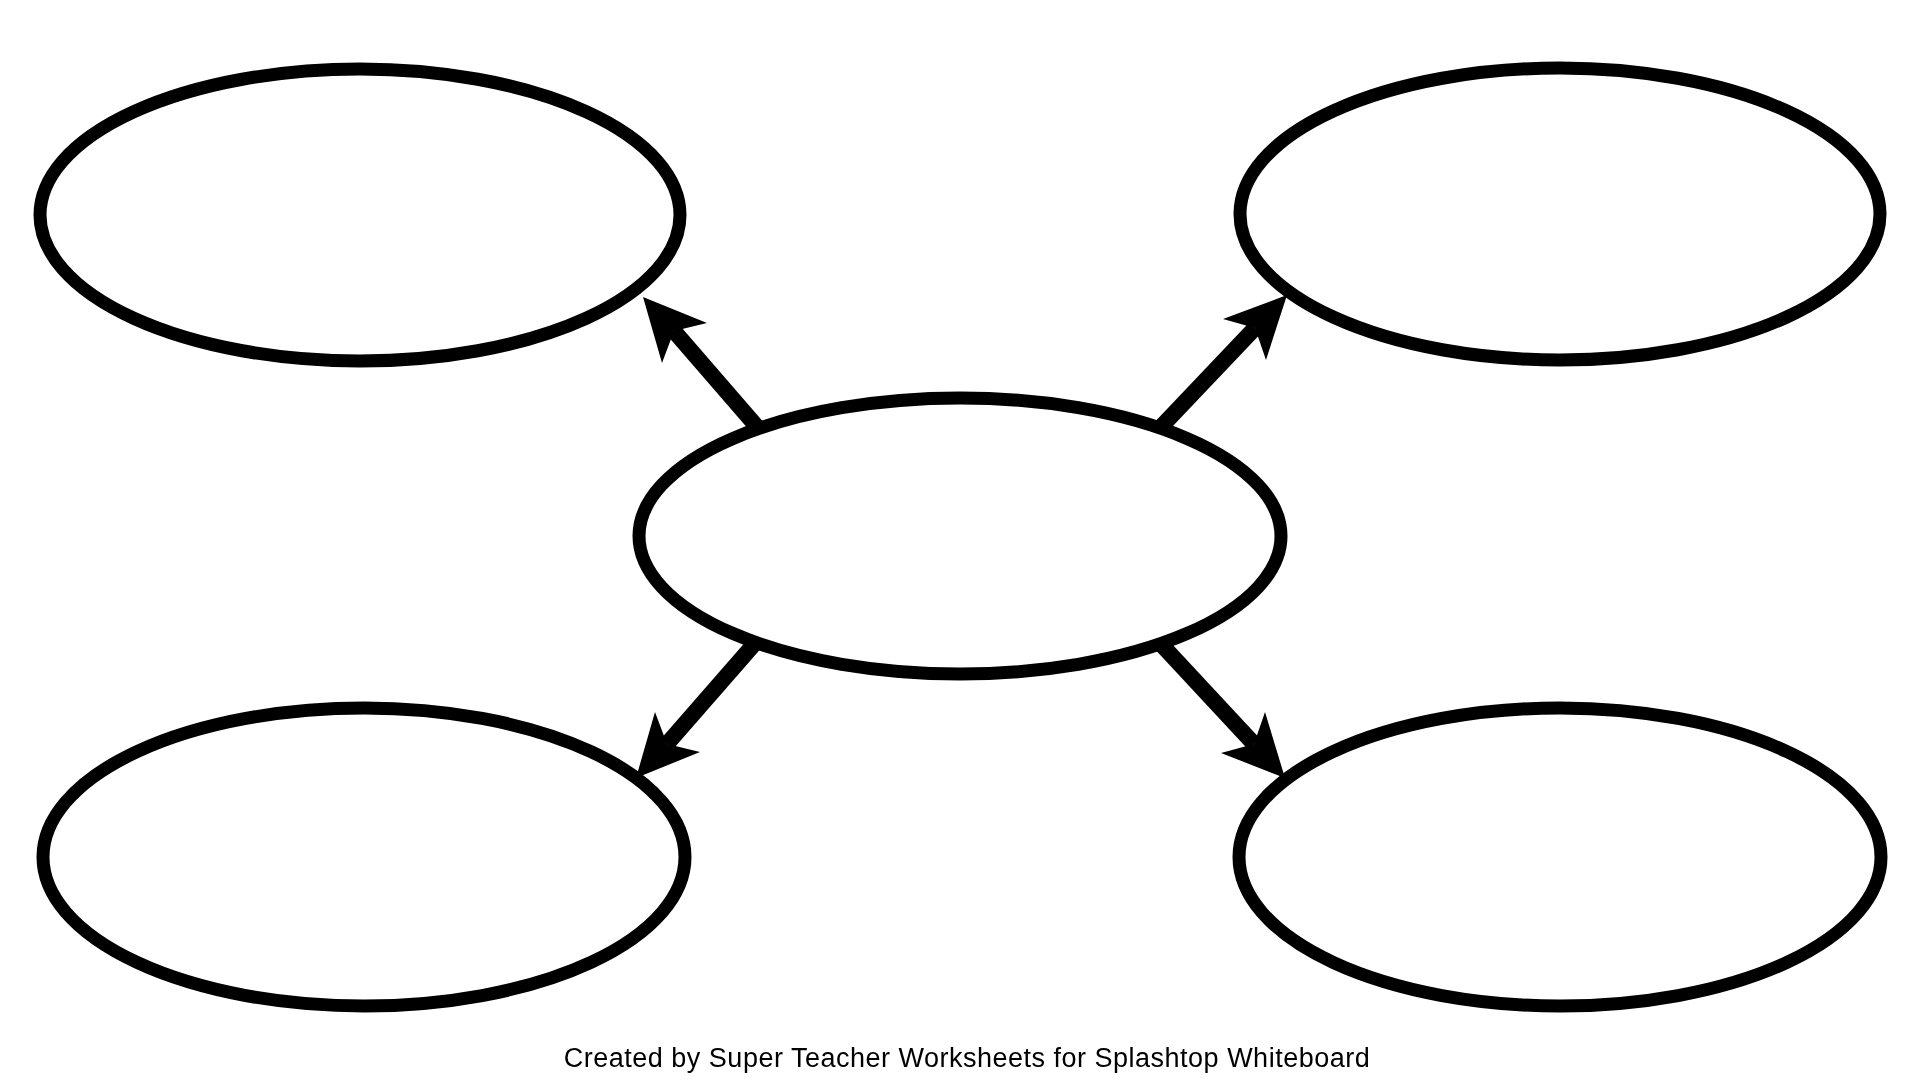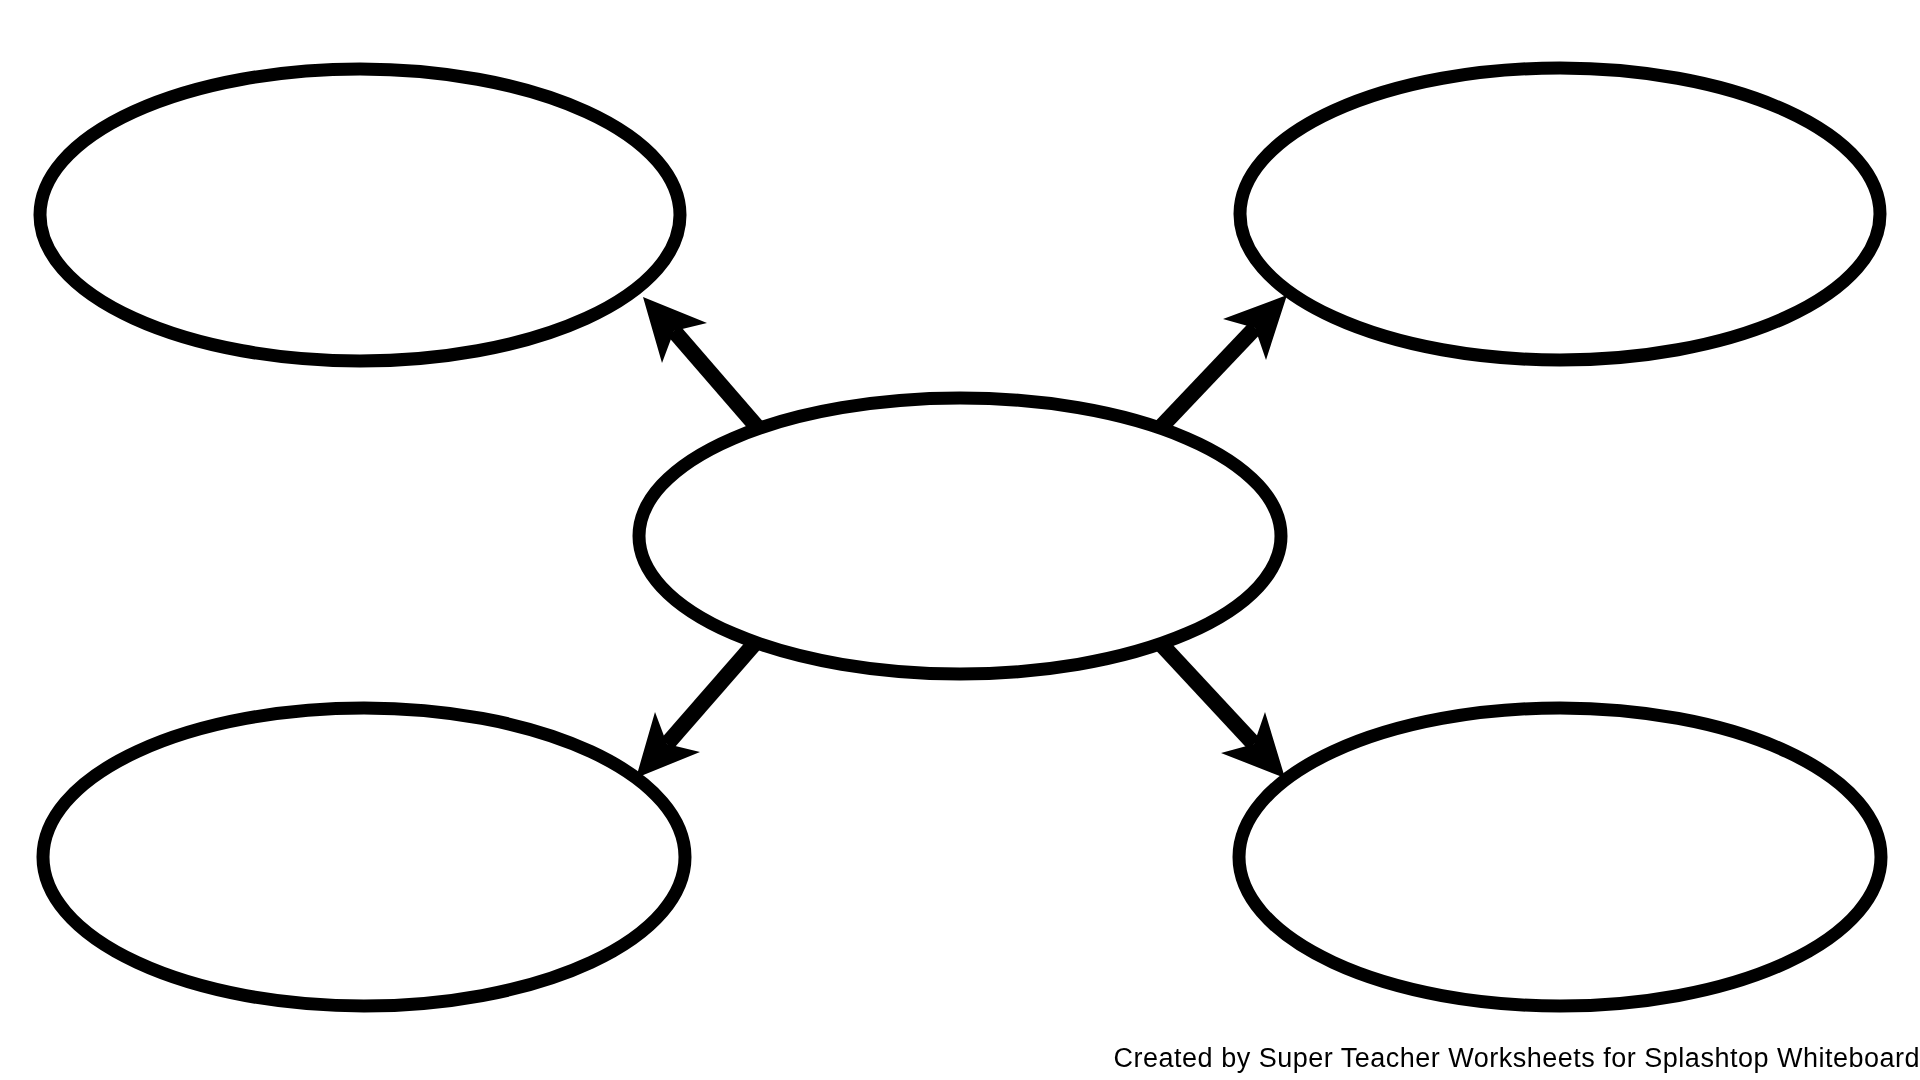--- a/index.html
+++ b/index.html
@@ -36,21 +36,21 @@
   }
   .arrow-head {
     fill: var(--ink, #000000);
     stroke: none;
   }
   .credit {
     position: absolute;
     left: 14px;
     right: 0;
     bottom: 6px;
-    text-align: right;
+    text-align: center;
     font-size: 27px;
     letter-spacing: 0.5px;
     color: var(--ink, #000000);
     white-space: nowrap;
   }
 </style>
 </head>
 <body>
 
 <div class="stage">

